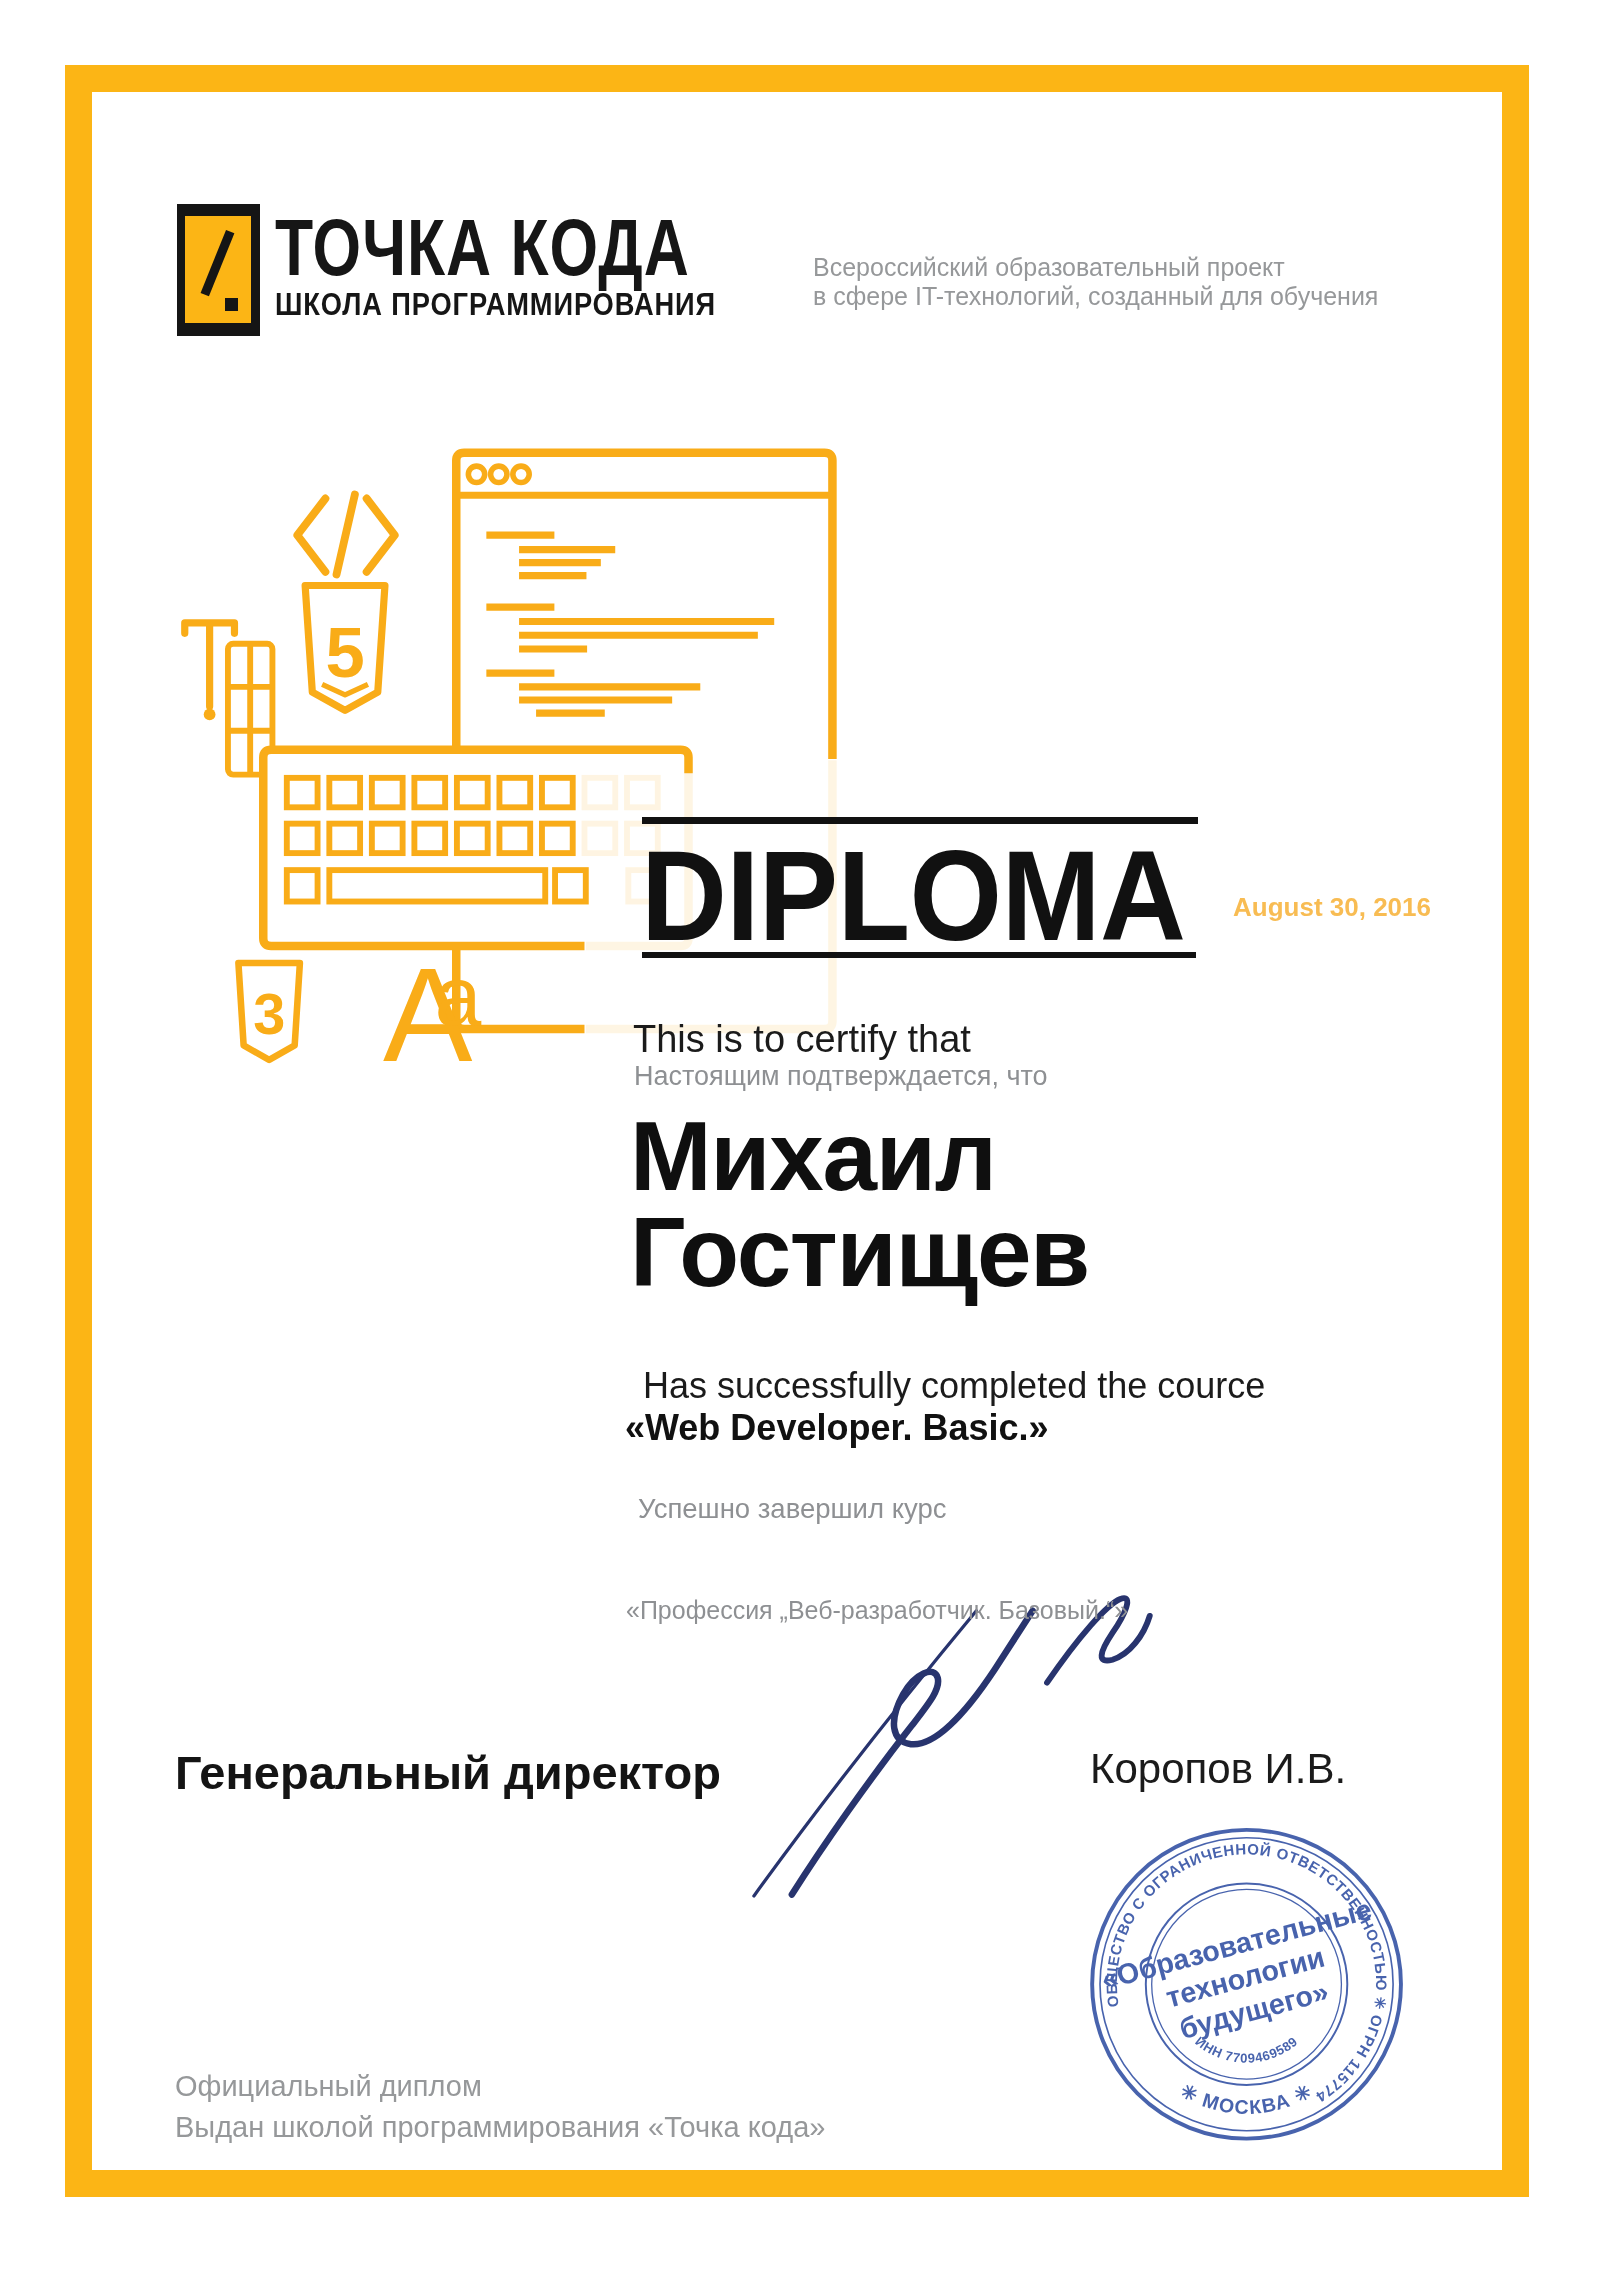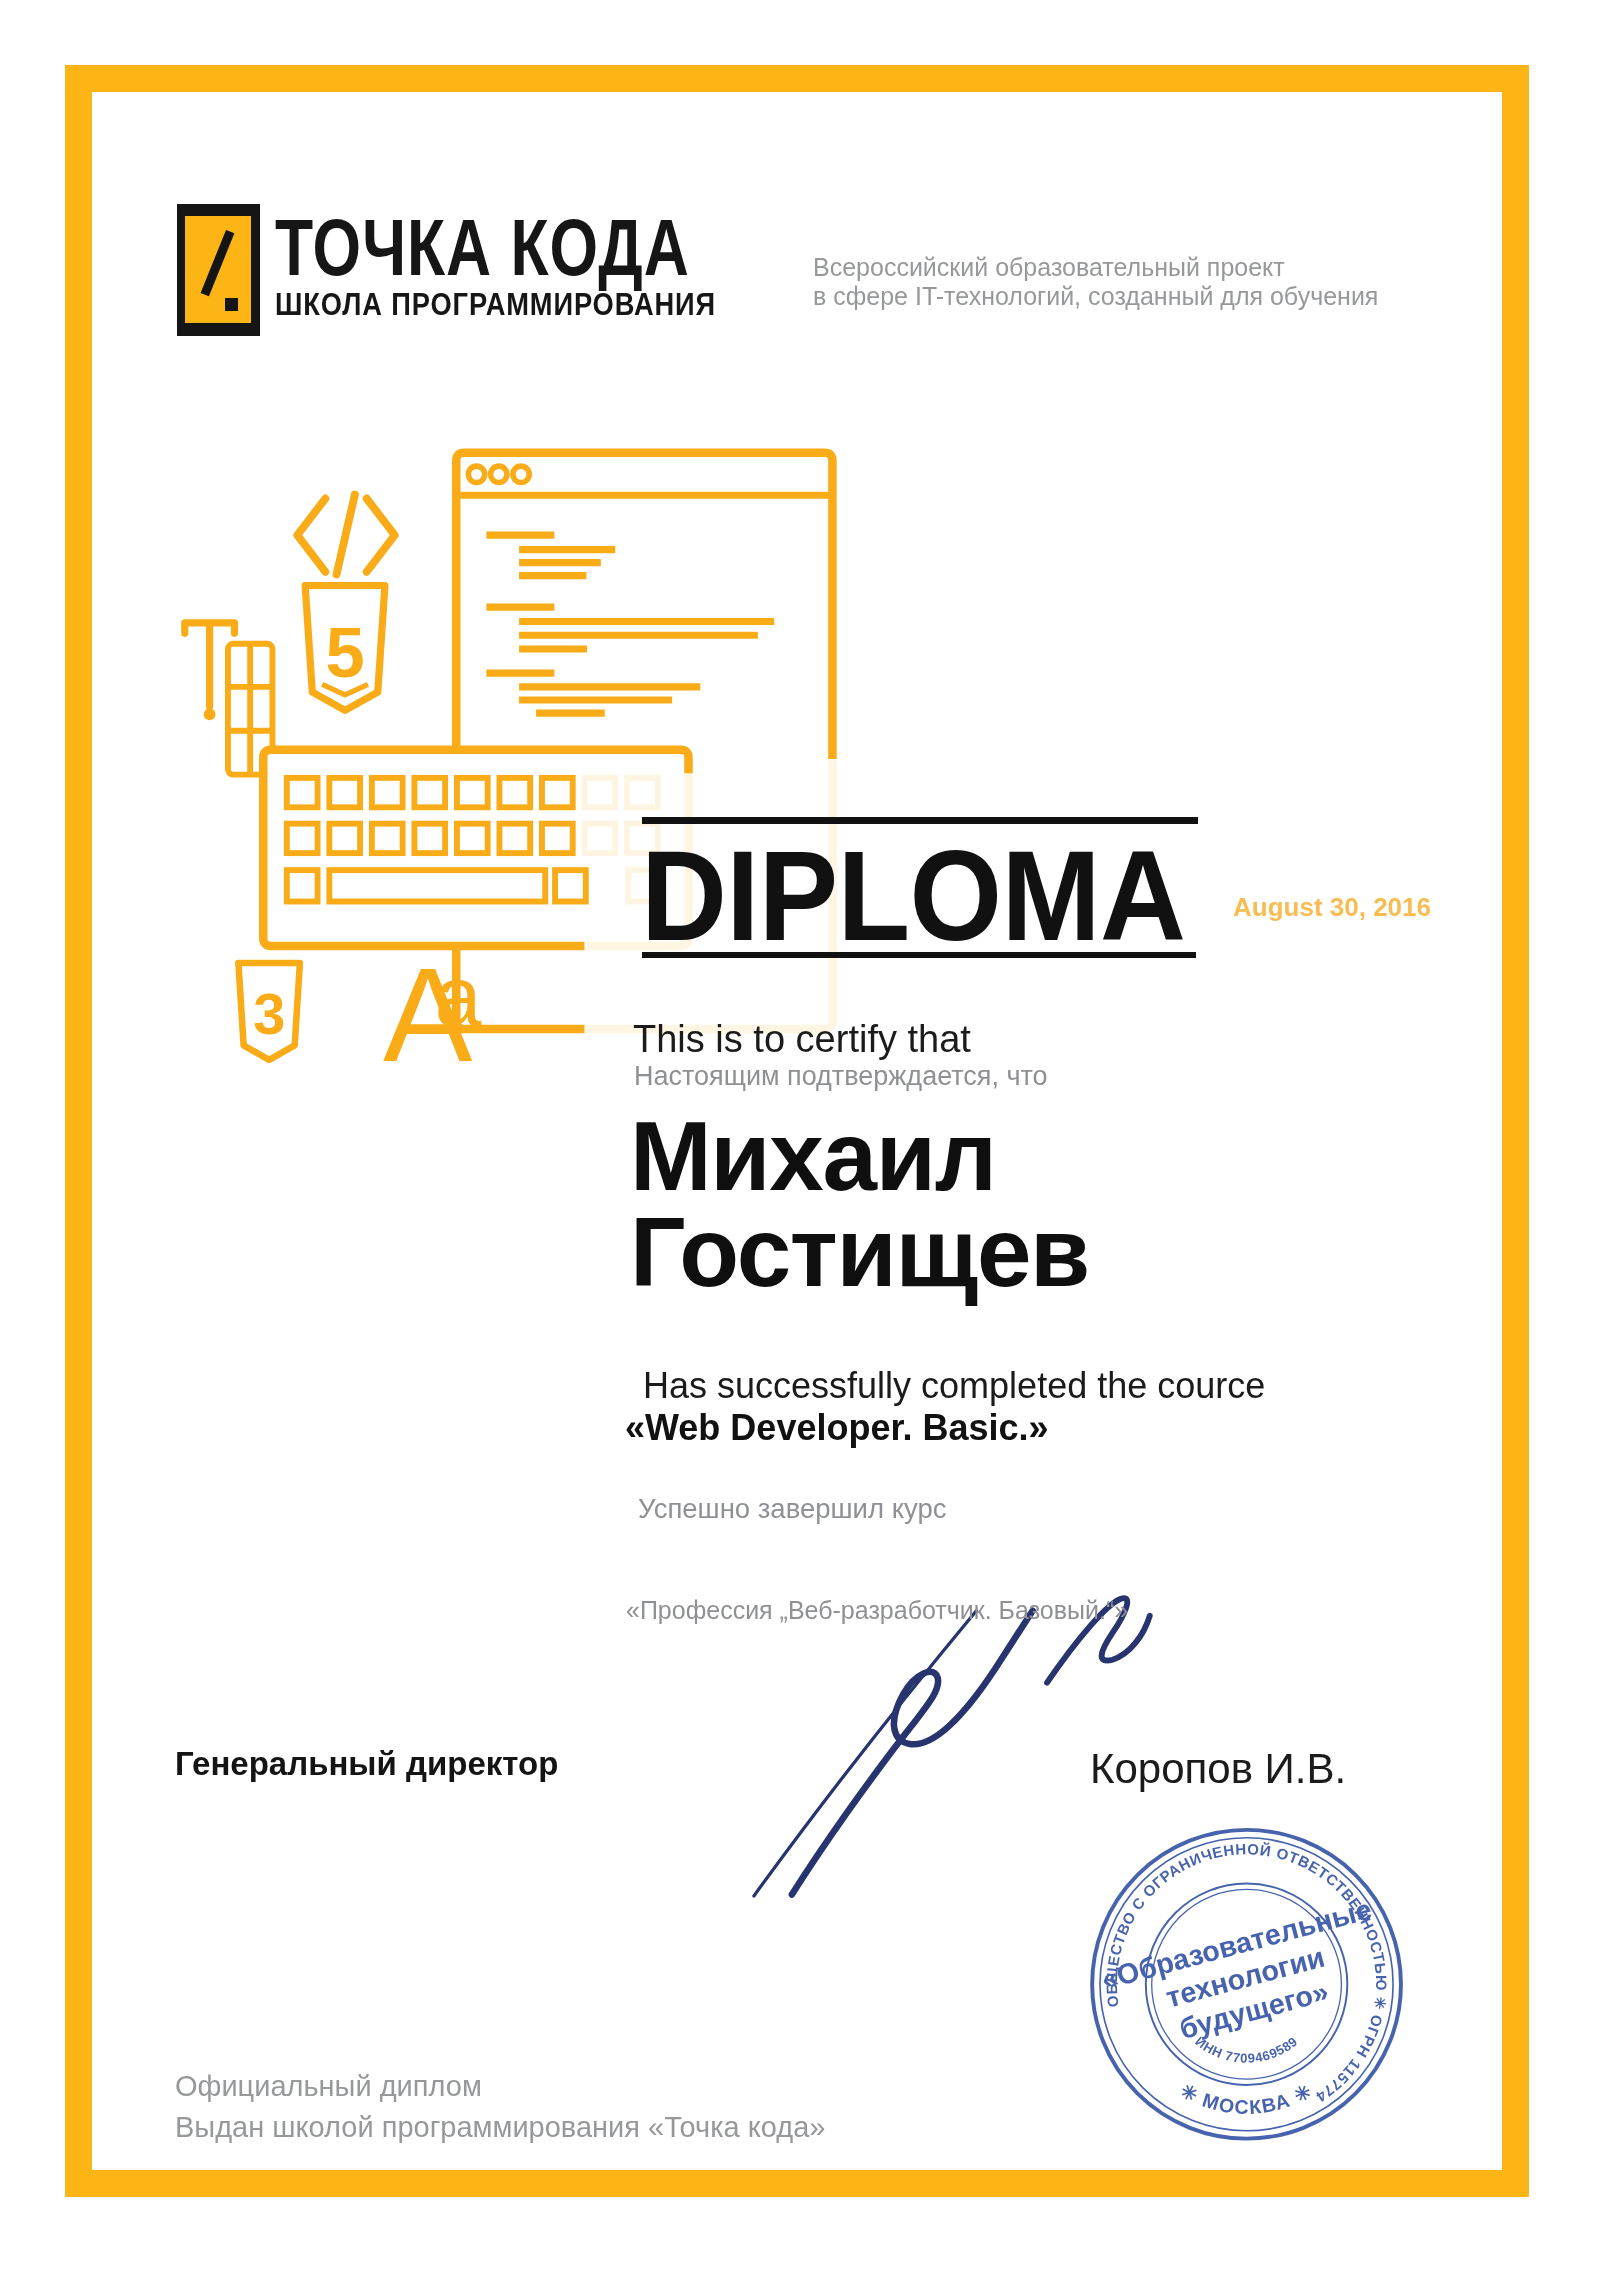--- a/index.html
+++ b/index.html
@@ -29,21 +29,21 @@
   .date{left:1233px;top:846px;font-weight:700;font-size:26px;color:#F8BC53;white-space:nowrap;margin-top:46px;}
   .certify-en{left:633px;top:1018px;font-size:38px;color:#1b1b1b;white-space:nowrap;}
   .certify-ru{left:634px;top:1061px;font-size:27px;color:#8E9093;white-space:nowrap;}
   .name{left:630px;top:1108px;font-weight:700;font-size:98px;line-height:96px;
         letter-spacing:-1.3px;color:#0f0f0f;white-space:nowrap;}
   .completed-en{left:643px;top:1365px;font-size:36px;color:#1b1b1b;white-space:nowrap;}
   .course-en{left:625px;top:1407px;font-weight:700;font-size:36px;color:#111;white-space:nowrap;}
   .completed-ru{left:638px;top:1493px;font-size:27.5px;color:#8E9093;white-space:nowrap;text-align:right;}
   .course-ru{left:626px;top:1596px;font-size:25px;color:#8E9093;white-space:nowrap;}
   
-  .director{left:175px;top:1745px;font-weight:700;font-size:33px;color:#141414;white-space:nowrap;}
+  .director{left:175px;top:1745px;font-weight:700;font-size:47px;color:#141414;white-space:nowrap;}
   .signer{left:1090px;top:1745px;font-size:42px;color:#1b1b1b;white-space:nowrap;}
   
   .footer{left:175px;top:2066px;font-size:29px;line-height:41px;color:#96989A;white-space:nowrap;}
   svg text{font-family:"Liberation Sans",sans-serif;}
 </style>
 </head>
 <body>
 
 <div class="frame"></div>
 

